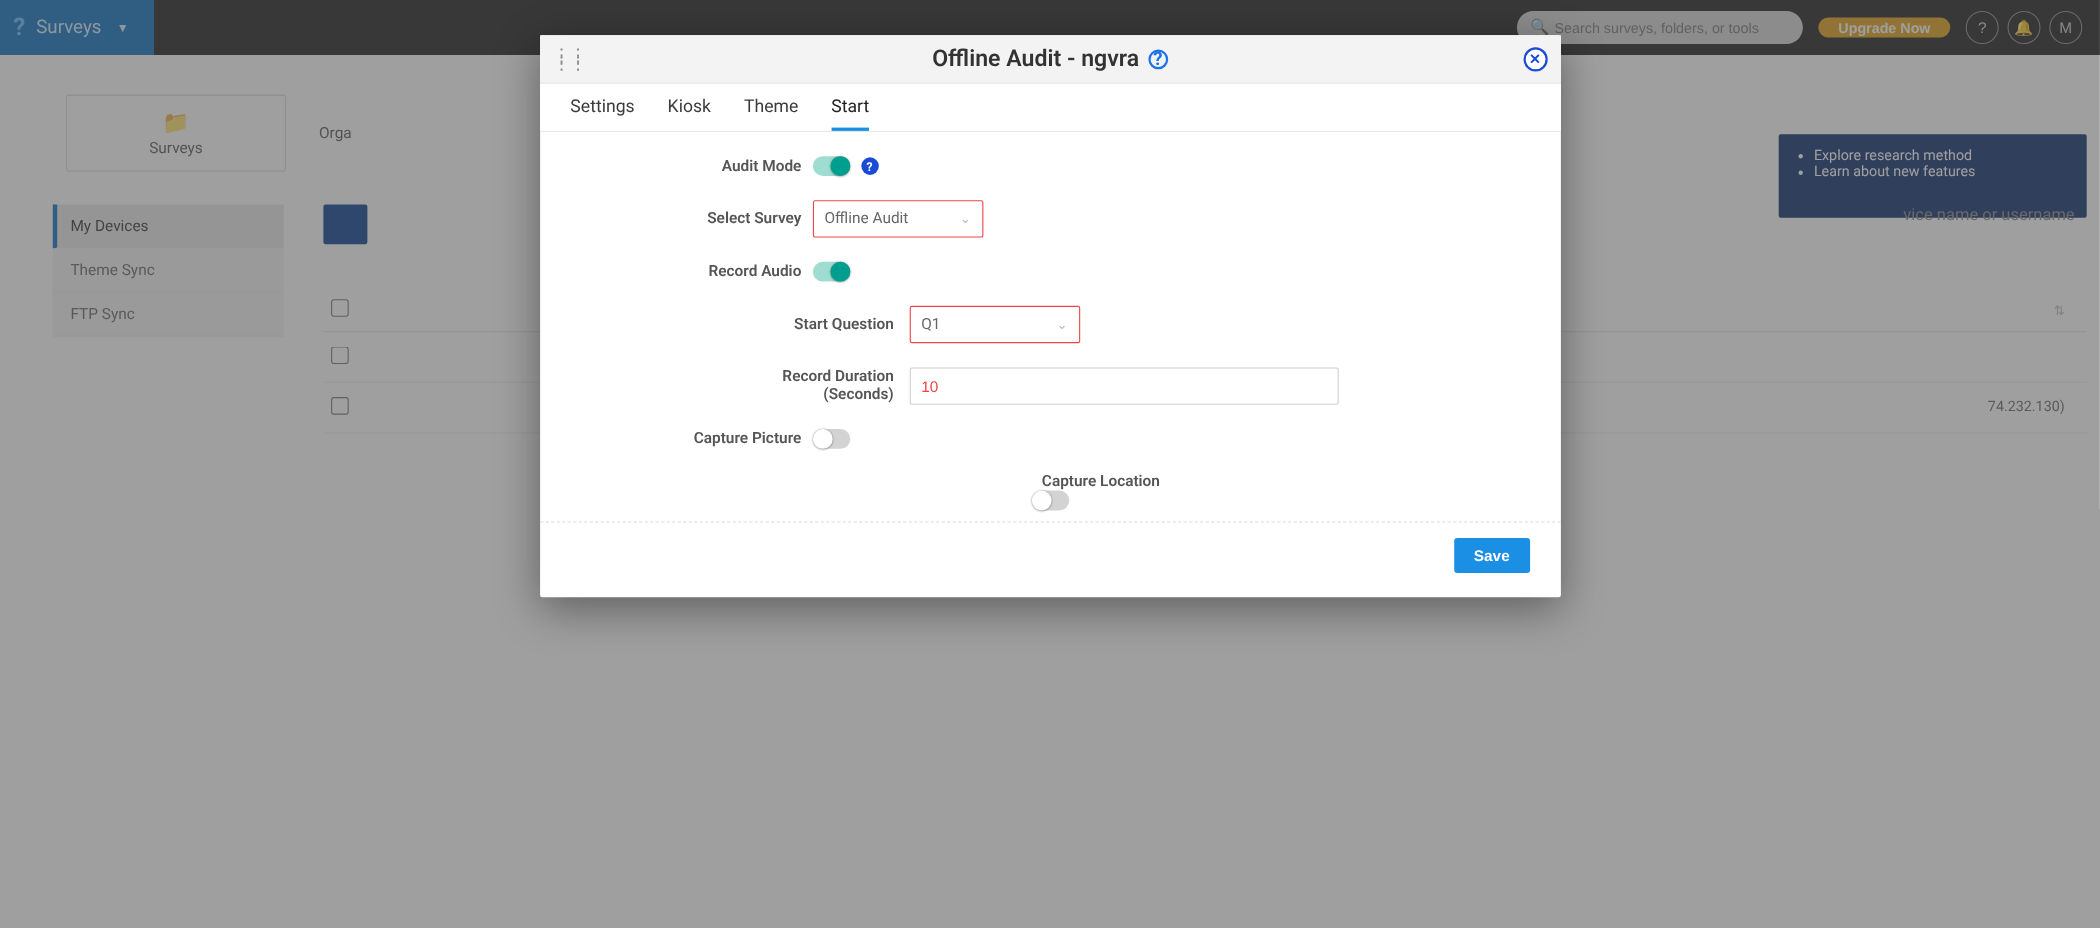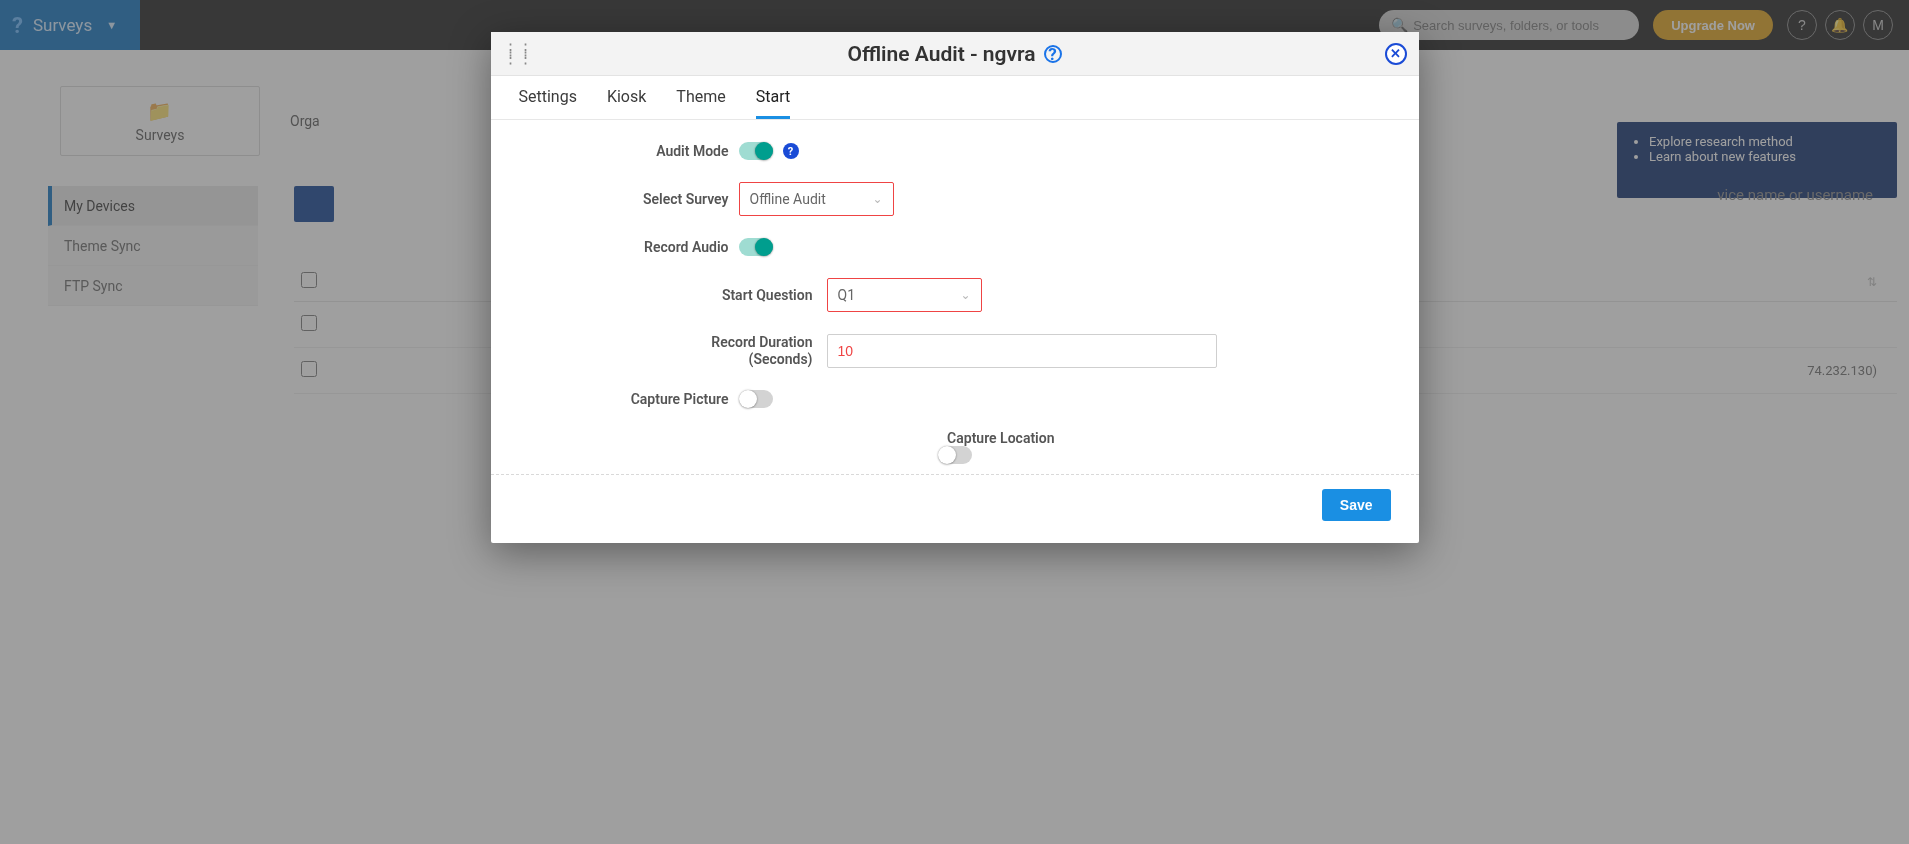--- a/index.html
+++ b/index.html
@@ -10,21 +10,21 @@
 
   
   .topbar { height: 50px; background: #1b1b1b; display: flex; align-items: center; color: #fff; }
   .brand { background: #0b6fbf; height: 50px; width: 140px; display: flex; align-items: center; padding: 0 12px; gap: 10px; color: #d6ecff; font-size: 17px; }
   .brand .logo { font-weight: bold; color: #69b8ff; font-size:22px; }
   .brand .caret { margin-left: 4px; font-size: 11px; color:#d6ecff; }
   .topbar-spacer { flex: 1; }
   .search-wrap { position: relative; margin-right: 14px; }
   .search-wrap input { width: 260px; height: 30px; border-radius: 15px; border: none; background: #d6d6d6; padding: 0 14px 0 34px; font-size: 13px; color:#555; }
   .search-wrap .sicon { position: absolute; left: 12px; top: 50%; transform: translateY(-50%); color:#444; font-size:14px; }
-  .upgrade-btn { background: #e0a016; color: #fff; border: none; height: 30px; padding: 0 18px; border-radius: 15px; font-weight: 600; font-size: 13px; margin-right: 14px; cursor:pointer; }
+  .upgrade-btn { background: #e0a016; color: #fff; border: none; height: 18px; padding: 0 18px; border-radius: 15px; font-weight: 600; font-size: 13px; margin-right: 14px; cursor:pointer; }
   .top-icon-btn { width: 30px; height: 30px; border-radius: 50%; border: 1.5px solid #888; background: transparent; color: #ccc; margin-right: 8px; display:flex; align-items:center; justify-content:center; font-size:14px; cursor:pointer;}
   .top-icon-btn.last{ margin-right:16px; }
 
   
   .under { position: absolute; top: 50px; left: 0; right: 0; bottom: 0; background: #fff; }
   .leftgutter { width: 48px; background: #fff; height: 100%; float:left; border-right:0; }
   .content { margin-left: 48px; height: 100%; position: relative; }
 
   
   .tiles-row { display:flex; gap: 30px; margin: 36px 0 18px 12px; }
@@ -36,21 +36,21 @@
   .info-banner ul { list-style: disc; margin-left: 16px; }
 
   
   .row2 { display:flex; margin: 30px 12px 0 0; }
   .sidetabs { width: 210px; }
   .sidetab { height: 40px; display:flex; align-items:center; padding-left:16px; color:#666; font-size:14px; background:#f3f3f3; border-bottom:1px solid #eee; cursor:pointer;}
   .sidetab.active { background:#e9e9e9; border-left:4px solid #0b6fbf; color:#333; padding-left:12px; }
 
   .tablearea { flex:1; margin-left: 36px; position:relative; }
   .bluebar { background:#0b3d91; height:36px; width:40px; border-radius:2px; }
-  .devicesearch { position:absolute; top:0; right:24px; font-size:15px; color:#888; }
+  .devicesearch { position:absolute; top:0; right:11px; font-size:15px; color:#888; }
   .faux-table { margin-top: 40px; }
   .faux-table .hdr { display:flex; border-bottom:1px solid #e5e5e5; height:40px; align-items:center;}
   .faux-table .hdr .cb { width:30px; text-align:center;}
   .faux-table .trow { display:flex; height:46px; align-items:center; border-bottom:1px solid #eee; color:#666;}
   .faux-table .trow .cb { width:30px; text-align:center;}
   .faux-table .sort { margin-left:auto; margin-right:20px; color:#bbb; font-size:12px;}
   .faux-ip { font-size:13px; color:#6a6a6a; }
 
   
   .overlay { position:absolute; inset:0; background: rgba(80,80,80,0.55); display:flex; align-items:flex-start; justify-content:center; }

